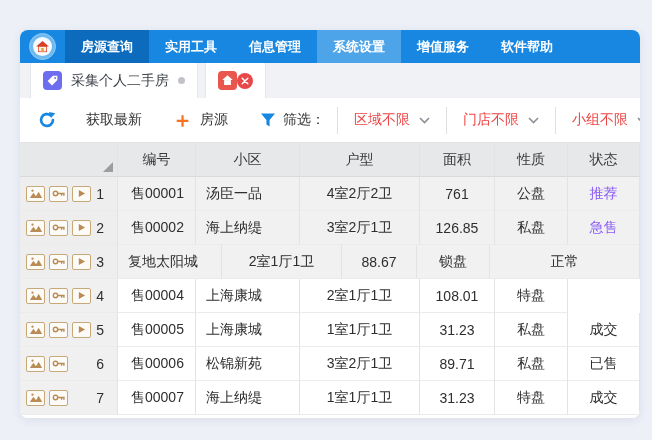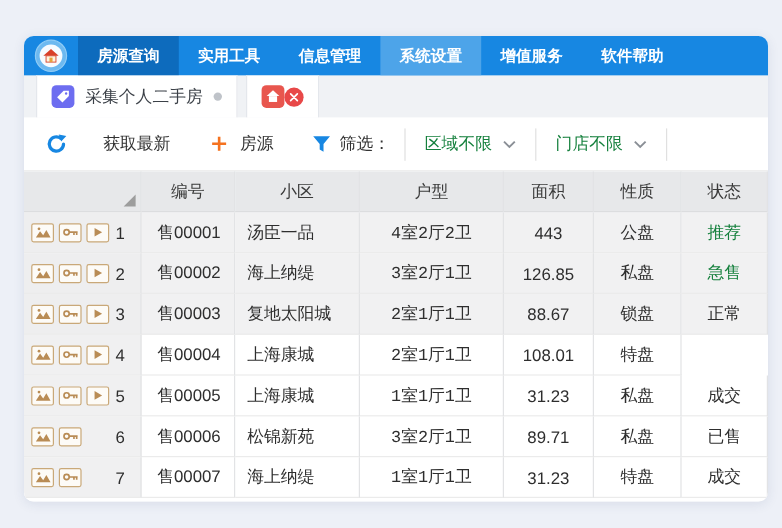--- a/index.html
+++ b/index.html
@@ -69,53 +69,53 @@
     display:flex;align-items:center;gap:7px;cursor:pointer;
     font-size:14px;color:#333;white-space:nowrap;
   }
   .tool-btn .glyph{display:flex;align-items:center;}
   .tb-refresh{margin-left:18px;gap:30px;}
   .tb-add{margin-left:30px;}
   .tb-filter{margin-left:32px;}
   .tsep{width:1px;height:27px;background:#e0e0e0;margin:0 12px;flex:0 0 1px;}
   .dropdown{
     display:flex;align-items:center;gap:9px;cursor:pointer;
-    font-size:14px;color:#15803d;padding:0 4px;white-space:nowrap;
+    font-size:14px;color:#ef4444;padding:0 4px;white-space:nowrap;
   }
   .plus-glyph{color:#f5721f;font-size:21px;font-weight:bold;line-height:1;margin-top:-2px;}
   
   .table{flex:1;display:flex;flex-direction:column;background:#fff;}
   .tr{display:flex;flex:0 0 34px;height:34px;align-items:stretch;}
   .td,.th{
     display:flex;align-items:center;justify-content:center;
     border-right:1px solid #e2e3e5;border-bottom:1px solid #ebebeb;
     font-size:14px;box-sizing:border-box;overflow:hidden;white-space:nowrap;
   }
   .thead .th{background:#e7e8ea;color:#3a3a3a;border-bottom:1px solid #d9dadc;cursor:pointer;}
   .col0{width:98px;flex:0 0 98px;justify-content:flex-start;padding-left:6px;background:#f0f0f1;position:relative;}
   .c1{width:78px;flex:0 0 78px;justify-content:flex-start;padding-left:13px;}
   .c2{width:104px;flex:0 0 104px;justify-content:flex-start;padding-left:10px;}
-  .c3{width:120px;flex:0 0 120px;font-family:Liberation Mono, monospace;}
+  .c3{width:120px;flex:0 0 120px;}
   .c4{width:75px;flex:0 0 75px;}
   .c5{width:73px;flex:0 0 73px;}
   .c6{flex:1;}
   .thead .c1,.thead .c2{justify-content:center;padding-left:0;}
   .tr.shaded .td{background:#f1f1f2;}
   .tr.shaded .col0{background:#eeeeef;}
   .corner-tri{
     position:absolute;right:4px;bottom:4px;width:0;height:0;
     border-left:10px solid transparent;border-bottom:10px solid #9d9d9d;
   }
   .ricon{
     width:19px;height:16px;border:1px solid #c9a878;border-radius:2px;
     background:#fdfbf7;display:flex;align-items:center;justify-content:center;
     margin-right:4px;cursor:pointer;flex:0 0 auto;box-sizing:border-box;
   }
   .rnum{margin-left:auto;padding-right:13px;color:#2e2e2e;}
-  .c6 span[data-tone="red"]{color:#15803d;}
+  .c6 span[data-tone="red"]{color:#8b5cf6;}
 </style>
 </head>
 <body>
 
 <div class="app-window">
 
   <div class="menubar">
     <div class="logo-badge">
       <div class="logo-inner">
         <svg width="15" height="15" viewBox="0 0 20 20">
@@ -189,20 +189,26 @@
         </svg>
     </div>
     <div class="tsep"></div>
     <div class="dropdown">
       <span>门店不限</span>
       <svg width="11" height="7" viewBox="0 0 11 7">
           <polyline points="1,1 5.5,5.5 10,1" fill="none" stroke="#8a8f96" stroke-width="1.6"></polyline>
         </svg>
     </div>
     <div class="tsep"></div>
+    <div class="dropdown">
+      <span>小组不限</span>
+      <svg width="11" height="7" viewBox="0 0 11 7">
+          <polyline points="1,1 5.5,5.5 10,1" fill="none" stroke="#8a8f96" stroke-width="1.6"></polyline>
+        </svg>
+    </div>
 
   </div>
 
   <div class="table">
     <div class="tr thead">
       <div class="th col0">
           <span class="corner-tri"></span>
         </div>
       <div class="th c1">编号</div>
       <div class="th c2">小区</div>
@@ -229,21 +235,21 @@
         <span class="ricon">
             <svg width="9" height="9" viewBox="0 0 10 10">
               <polygon points="2,1 9,5 2,9" fill="#b98c55"></polygon>
             </svg>
           </span>
         <span class="rnum">1</span>
       </div>
       <div class="td c1">售00001</div>
       <div class="td c2">汤臣一品</div>
       <div class="td c3">4室2厅2卫</div>
-      <div class="td c4">443</div>
+      <div class="td c4">761</div>
       <div class="td c5">公盘</div>
       <div class="td c6">
           <span data-tone="red">推荐</span>
         </div>
     </div>
 
     <div class="tr shaded">
       <div class="td col0">
         <span class="ricon">
             <svg width="14" height="11" viewBox="0 0 16 12">
@@ -288,21 +294,20 @@
               <path d="M6.5 5h8M11 5v2.6M13.6 5v2.6" stroke="#b98c55" stroke-width="1.6"></path>
             </svg>
           </span>
         <span class="ricon">
             <svg width="9" height="9" viewBox="0 0 10 10">
               <polygon points="2,1 9,5 2,9" fill="#b98c55"></polygon>
             </svg>
           </span>
         <span class="rnum">3</span>
       </div>
-      <div class="td c1">售00003</div>
       <div class="td c2">复地太阳城</div>
       <div class="td c3">2室1厅1卫</div>
       <div class="td c4">88.67</div>
       <div class="td c5">锁盘</div>
       <div class="td c6">
           <span data-tone="normal">正常</span>
         </div>
     </div>
 
     <div class="tr">

